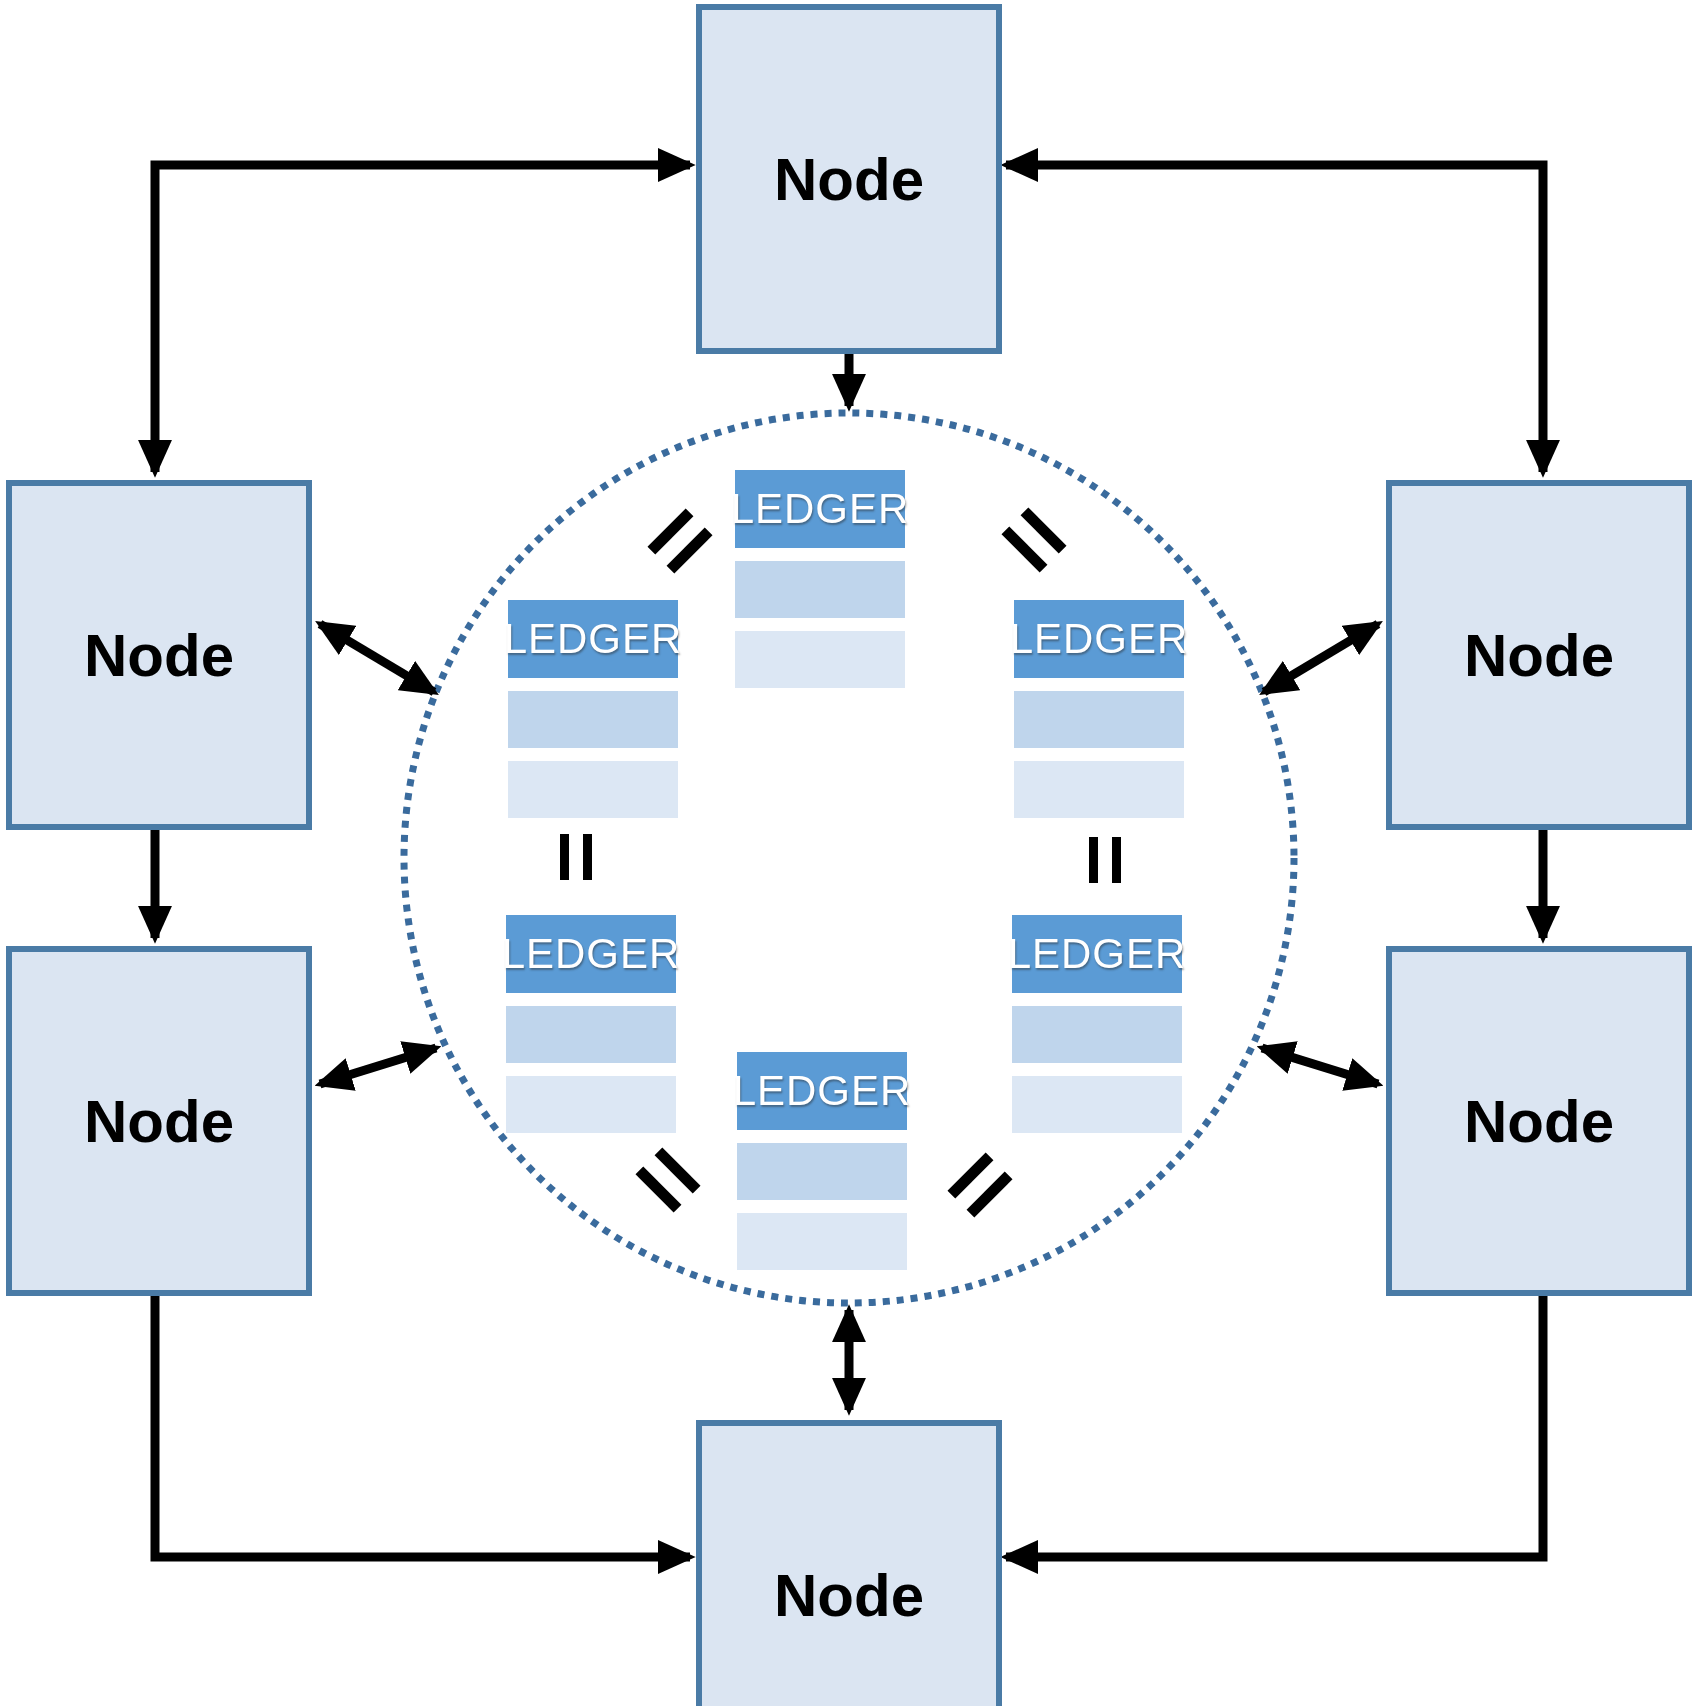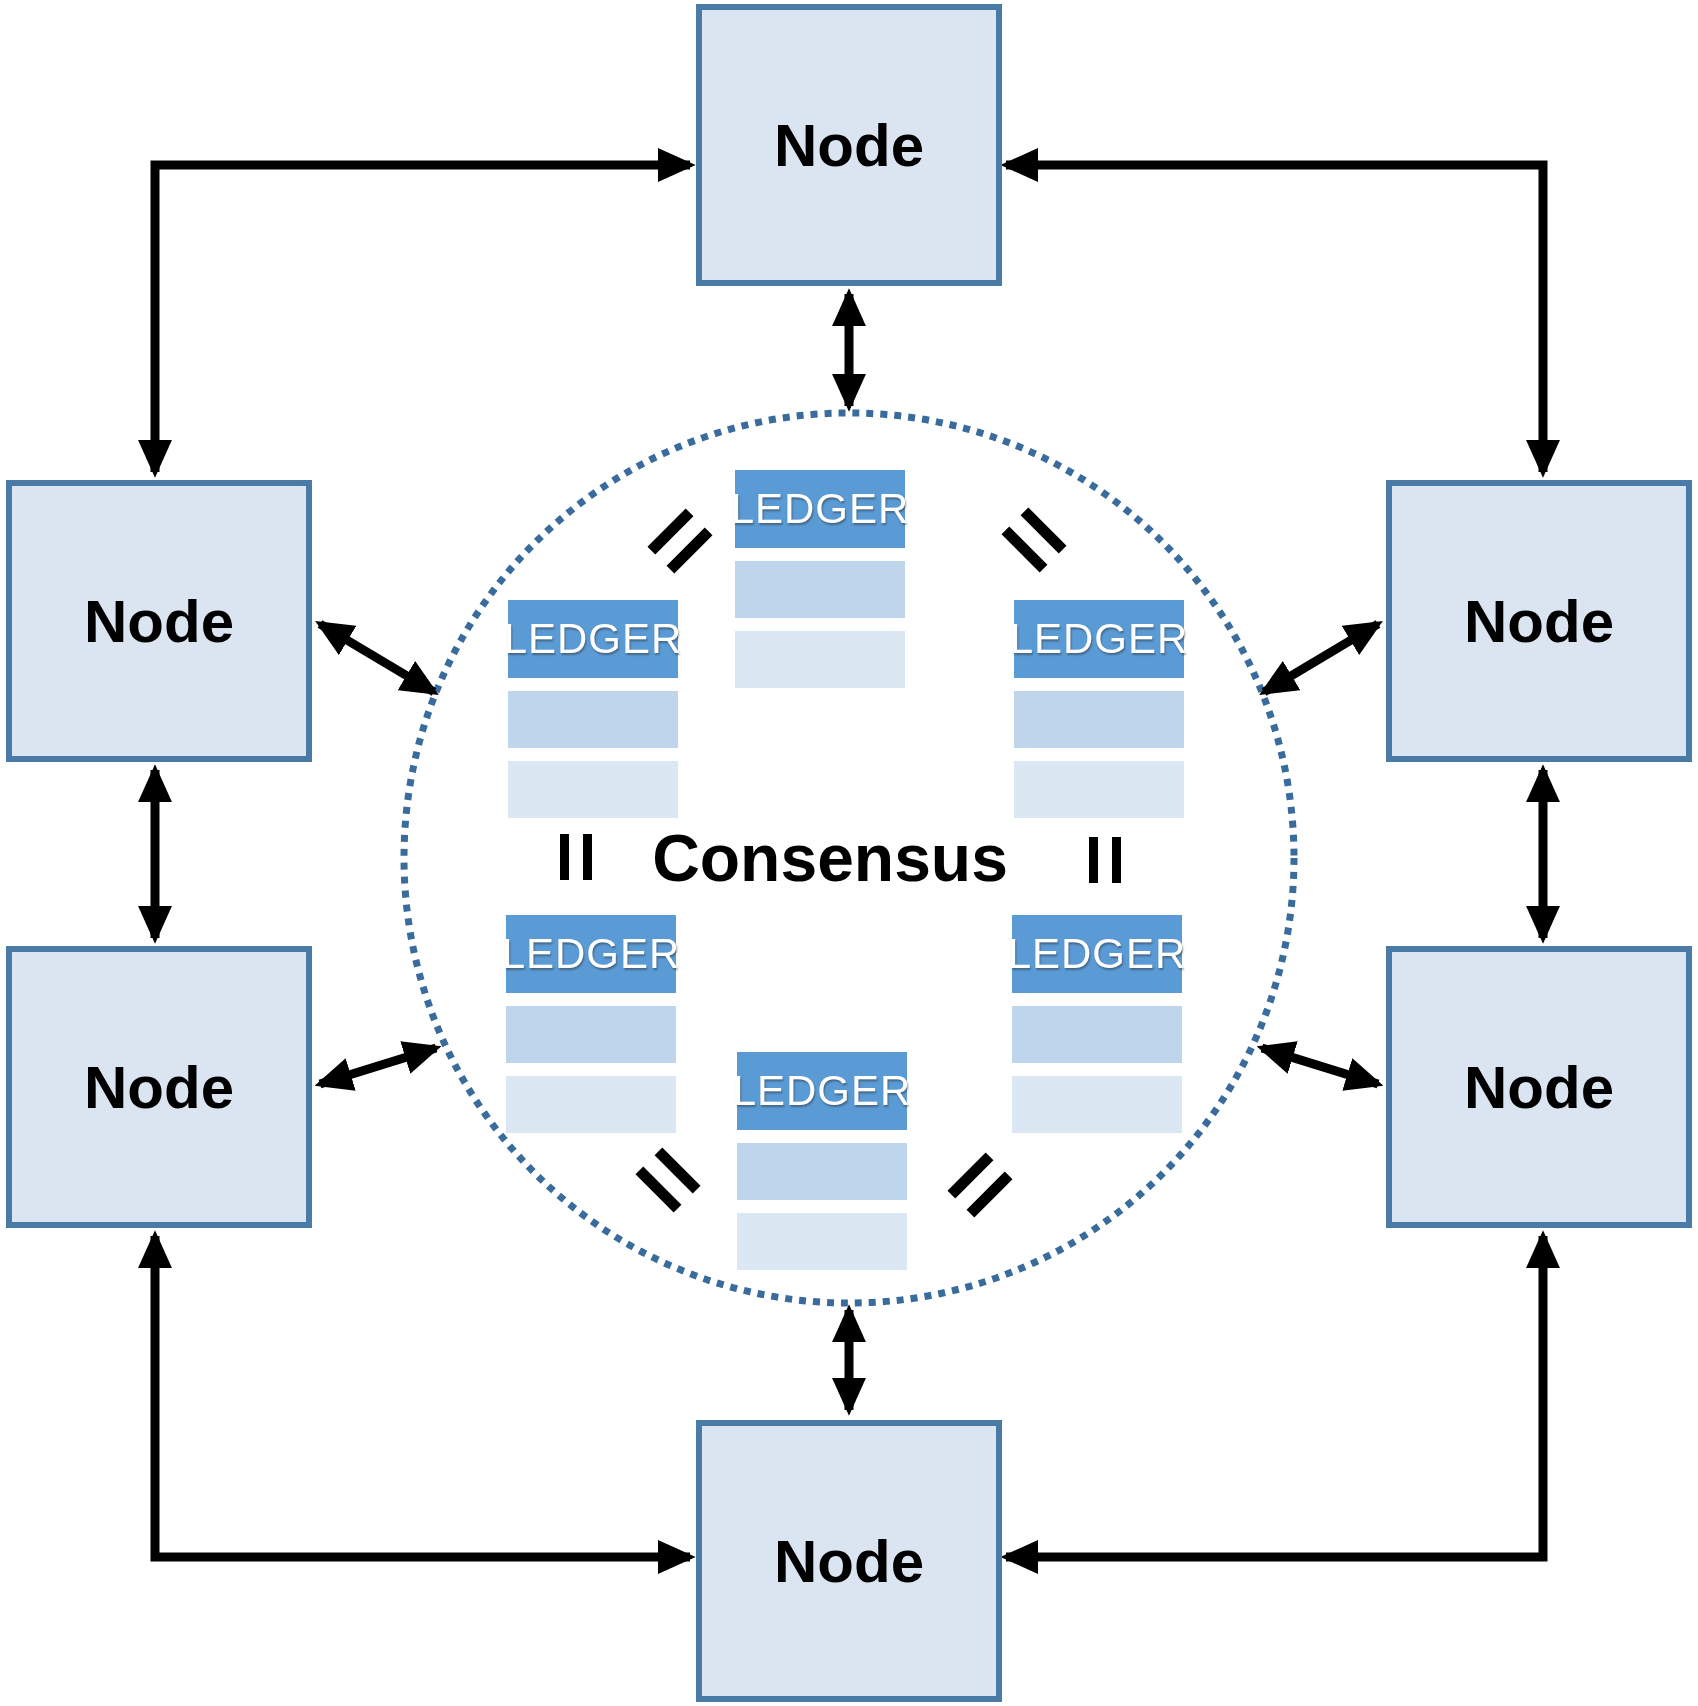--- a/index.html
+++ b/index.html
@@ -14,21 +14,21 @@
     --c-text:#000000;
   }
   html,body{margin:0;padding:0;background:#ffffff;}
   .canvas{
     position:relative;width:1698px;height:1706px;background:#ffffff;overflow:hidden;
     font-family:"Liberation Sans", sans-serif;
   }
   .layer{position:absolute;left:0;top:0;}
   
   .node{
-    position:absolute;width:306px;height:282px;box-sizing:border-box;
+    position:absolute;width:306px;height:350px;box-sizing:border-box;
     background:var(--c-node-fill);border:6px solid var(--c-node-border);
     display:flex;align-items:center;justify-content:center;
   }
   .node span{
     font-size:60px;font-weight:bold;color:var(--c-text);letter-spacing:0px;
   }
   .node-top{left:696px;top:4px;}
   .node-upper-left{left:6px;top:480px;}
   .node-lower-left{left:6px;top:946px;}
   .node-upper-right{left:1386px;top:480px;}
@@ -145,21 +145,20 @@
     <div class="hd">LEDGER</div>
     <div class="row r1"></div>
     <div class="row r2"></div>
   </div>
   <div class="ledger ledger-bottom">
     <div class="hd">LEDGER</div>
     <div class="row r1"></div>
     <div class="row r2"></div>
   </div>
 
-  <div class="consensus">Consensus</div>
 
   <div class="eq eq-ul">
     <div class="bar"></div>
     <div class="bar"></div>
   </div>
   <div class="eq eq-ur">
     <div class="bar"></div>
     <div class="bar"></div>
   </div>
   <div class="eq eq-vert eq-ml">

